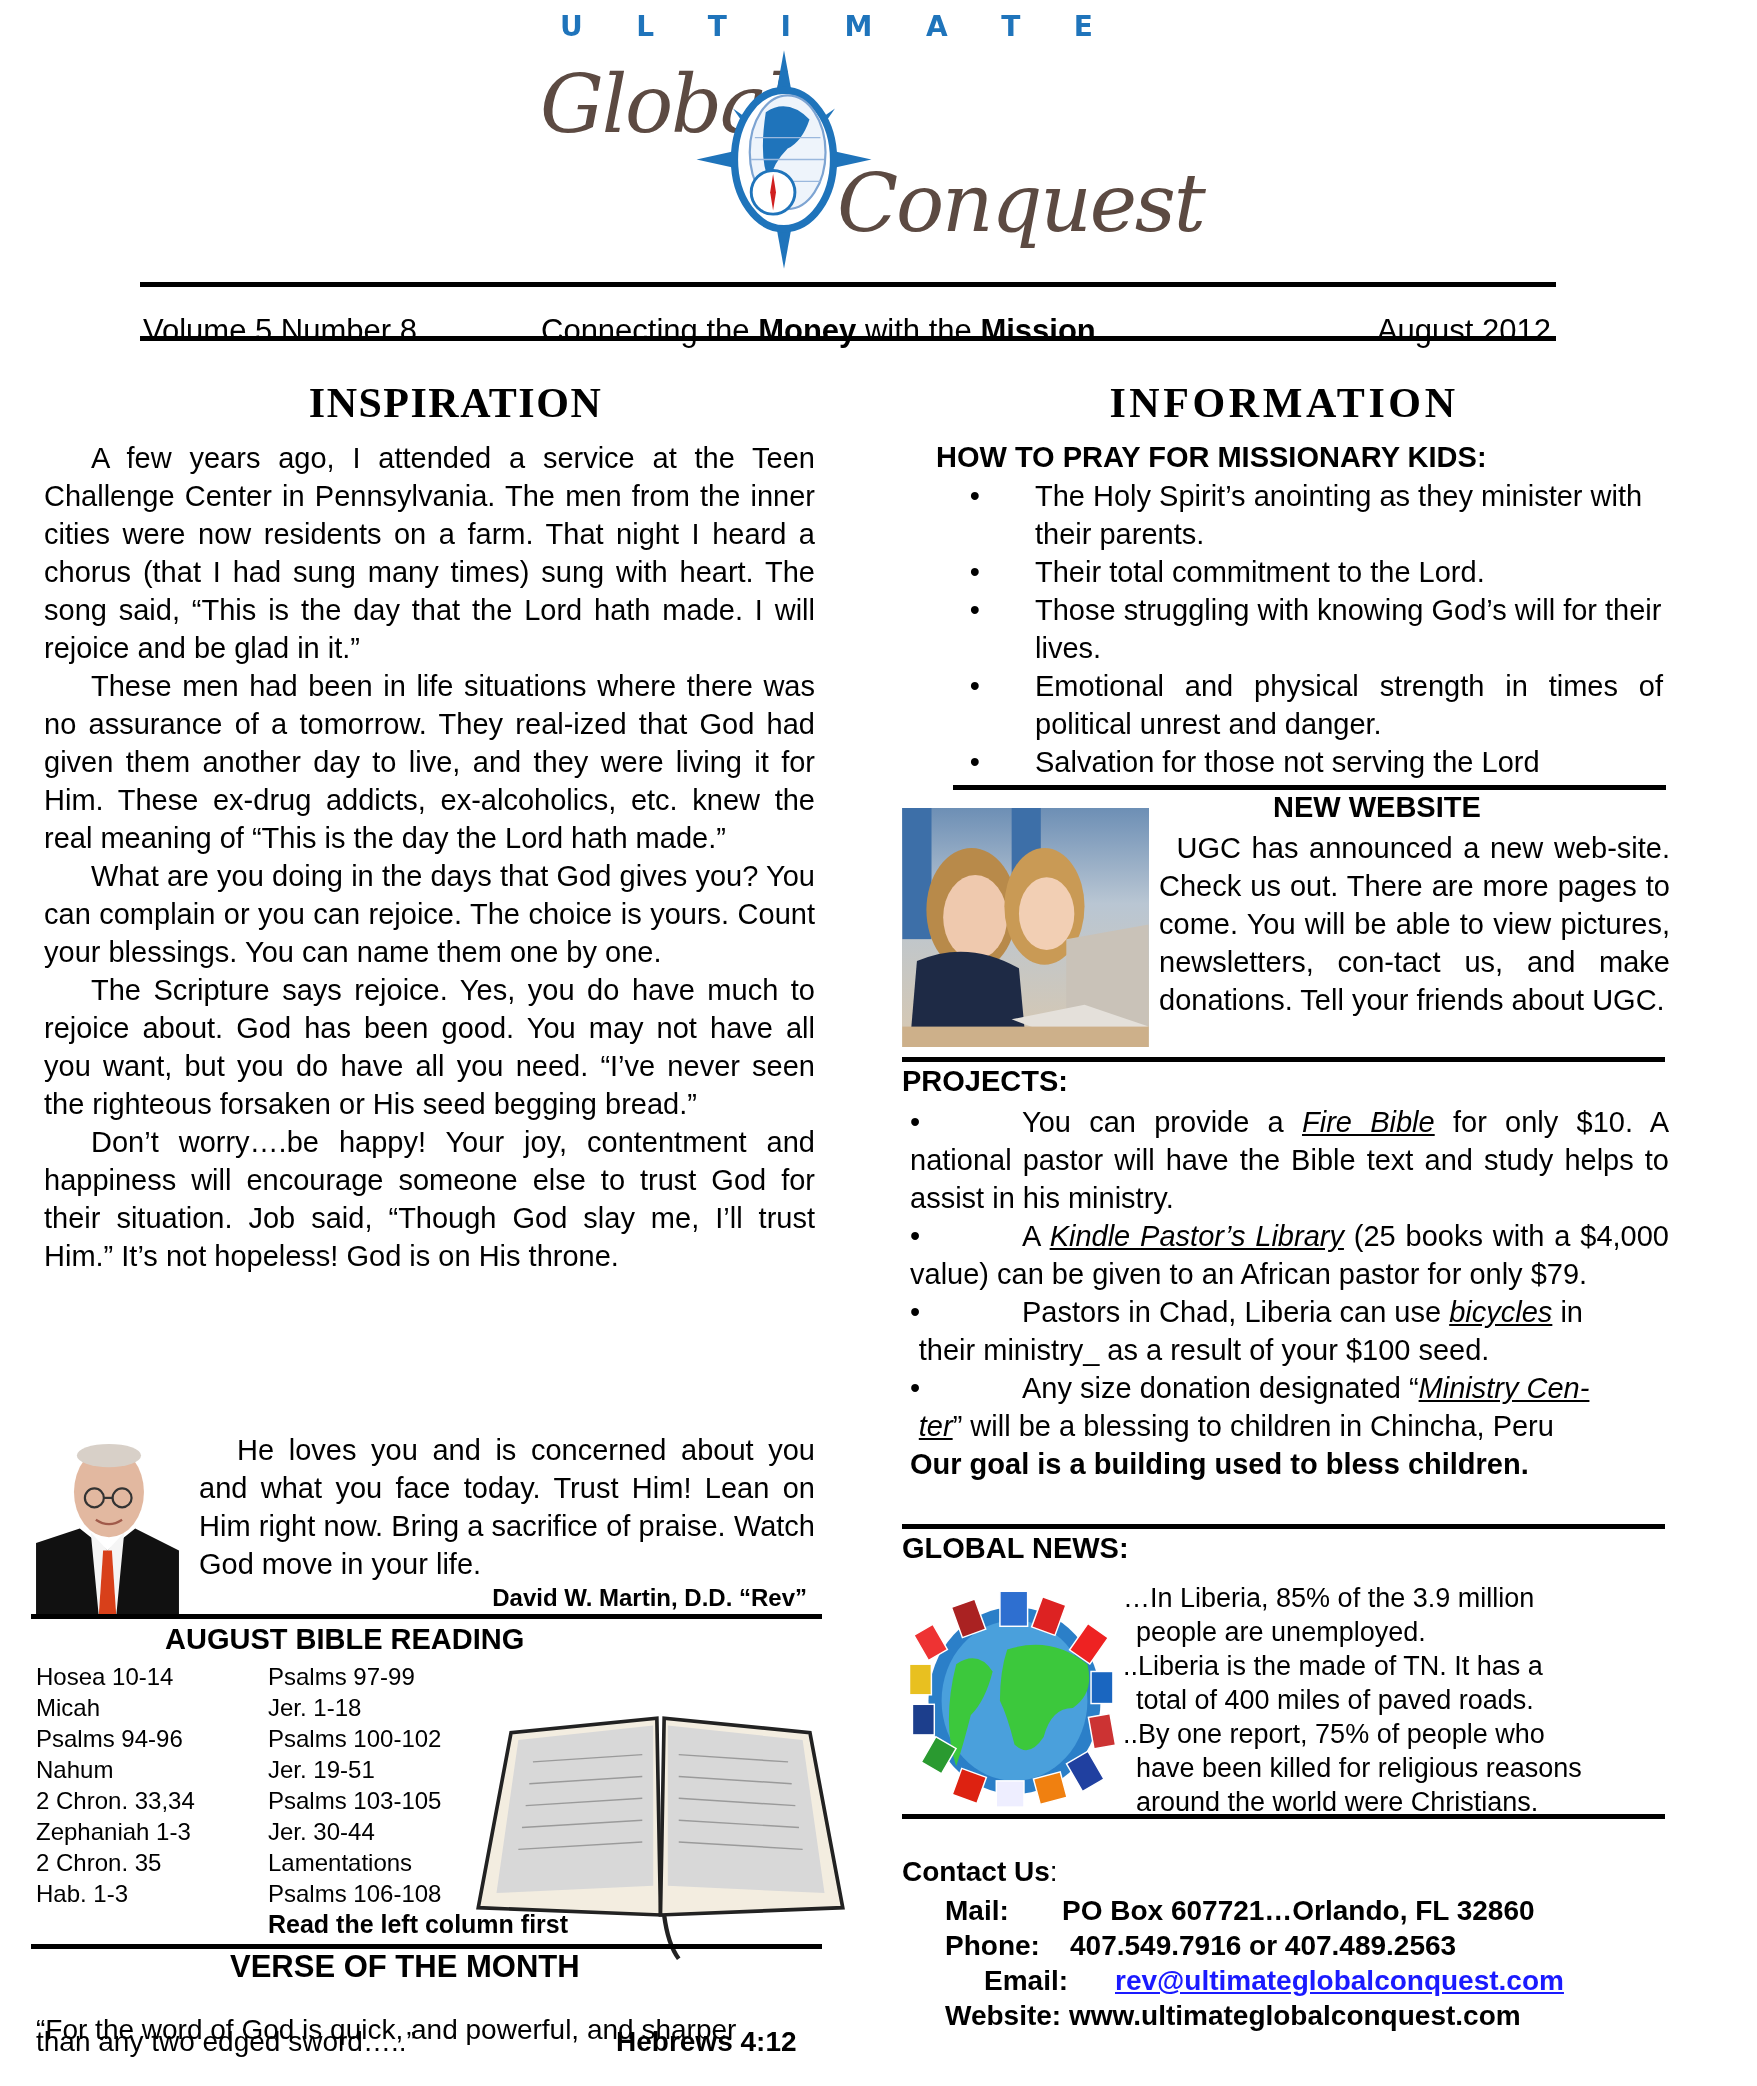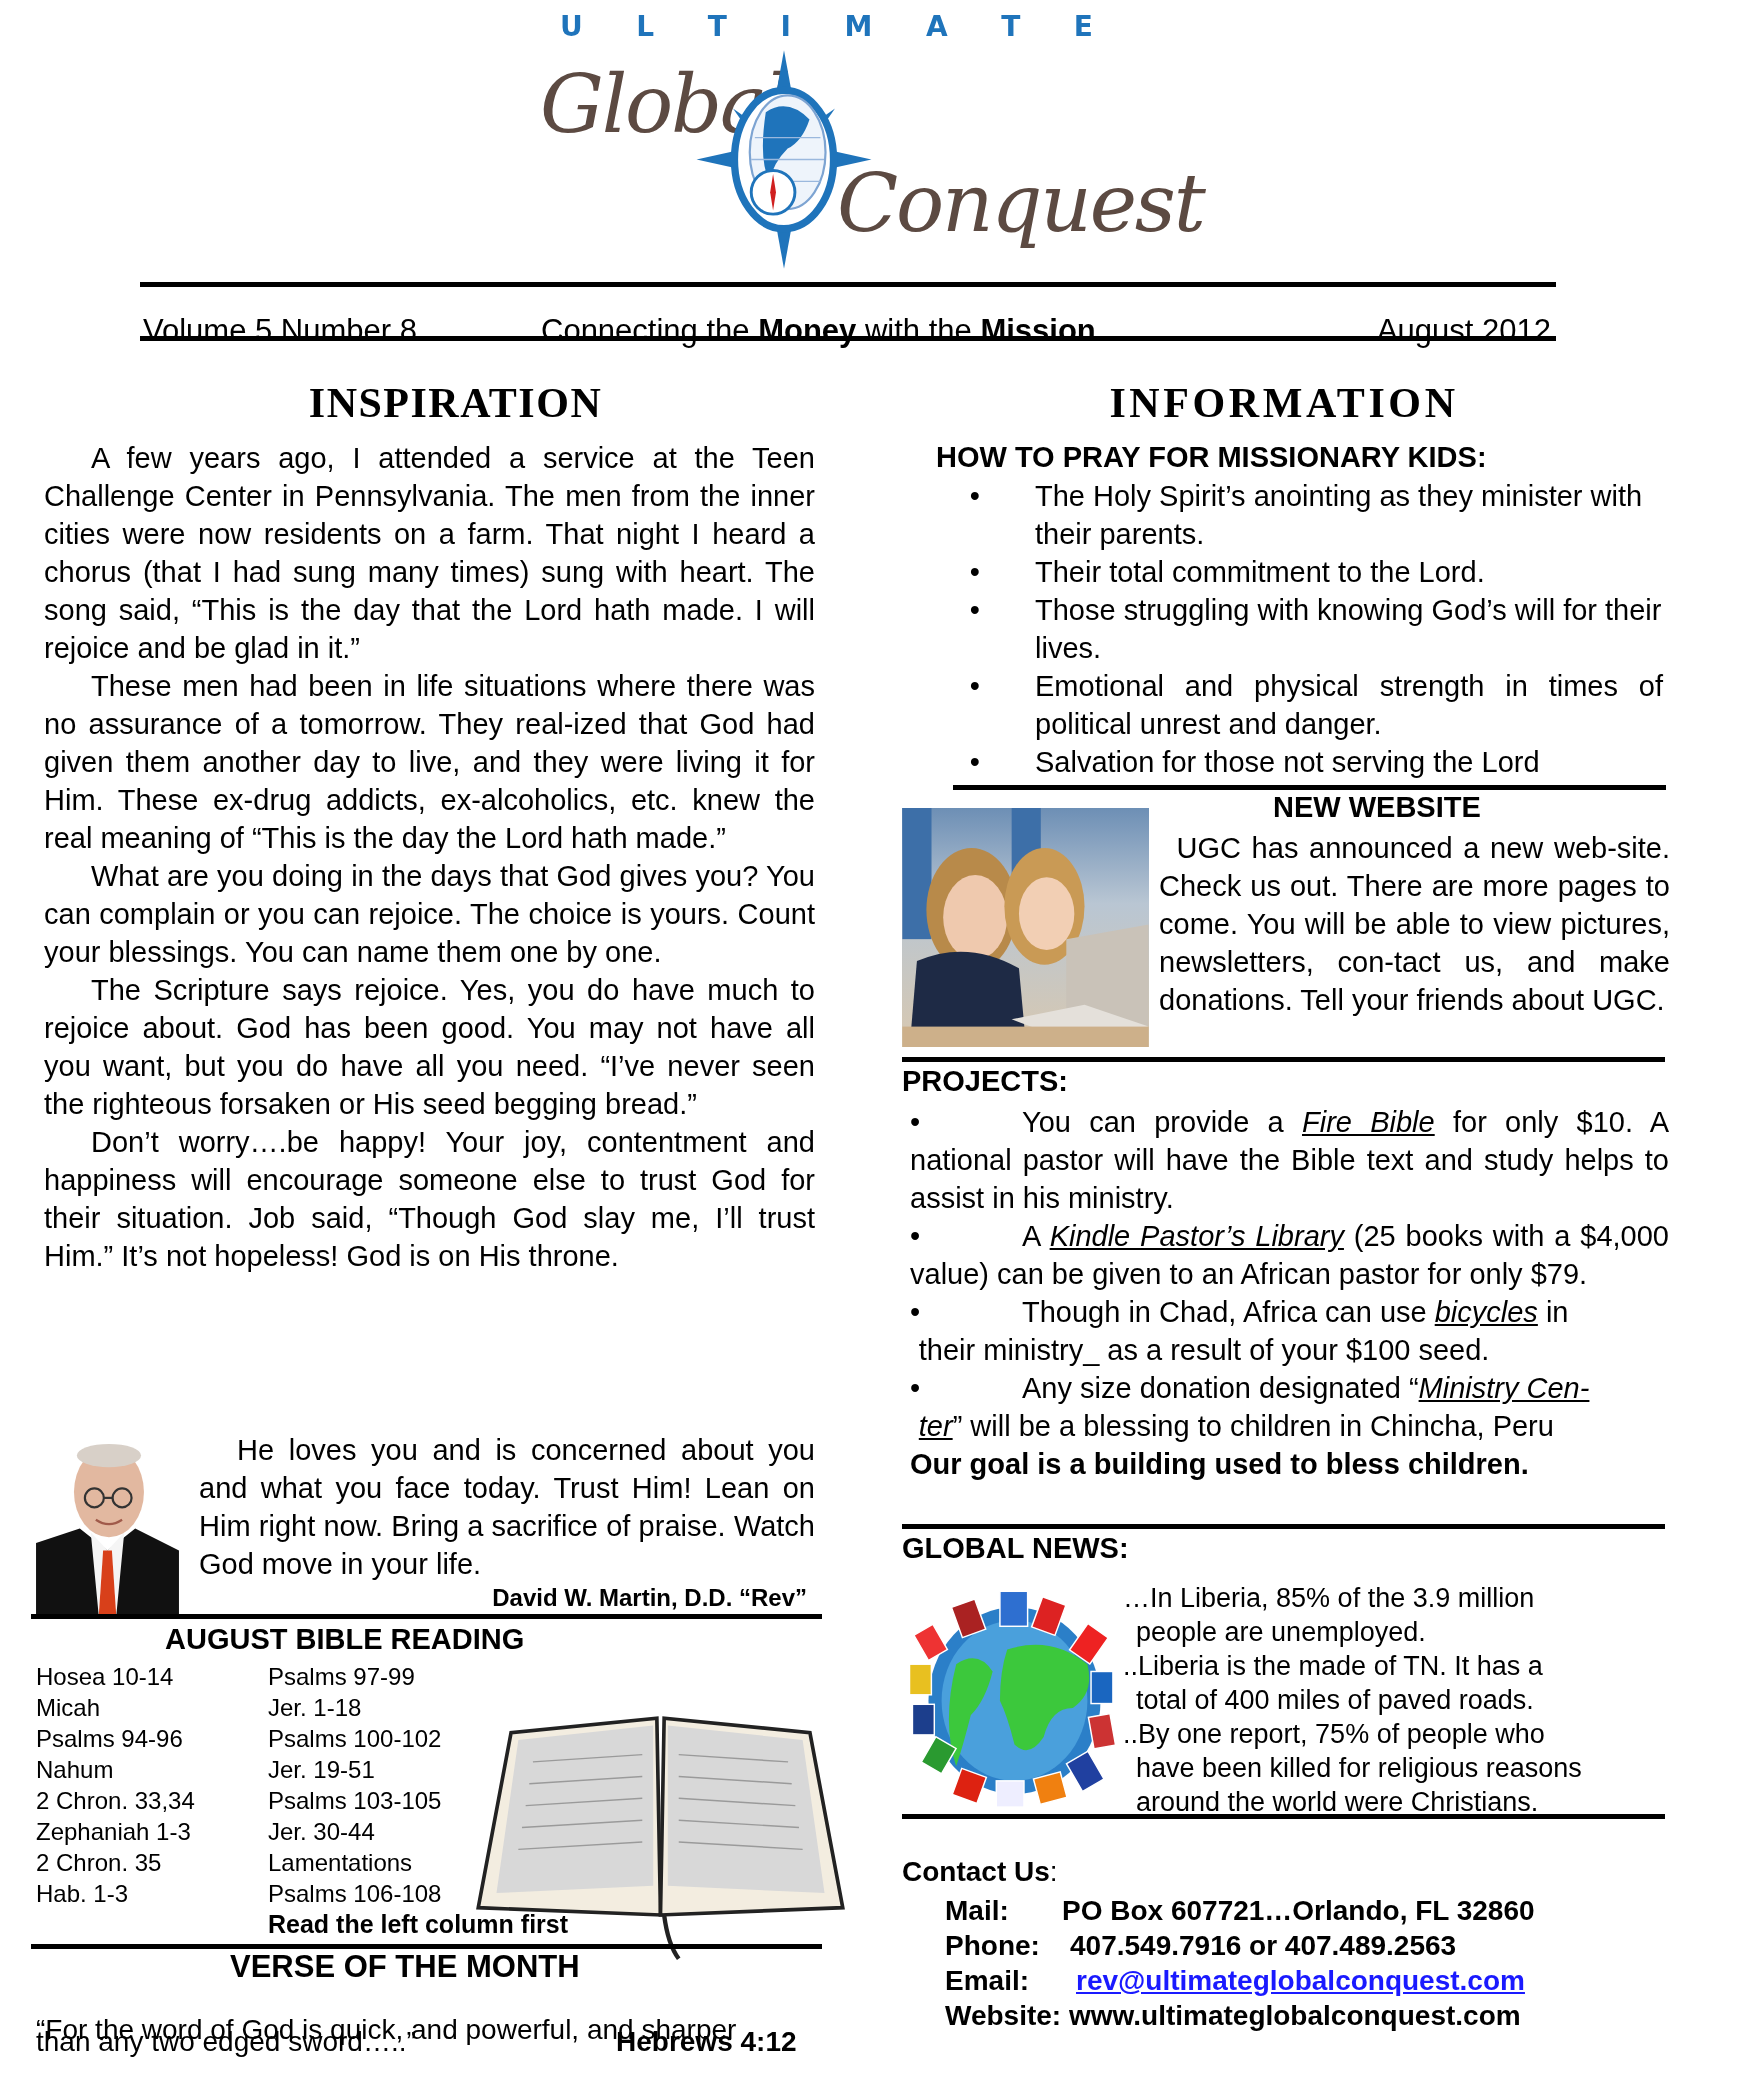--- a/index.html
+++ b/index.html
@@ -158,21 +158,21 @@
 <div class="abs h2" style="left:1273px;top:791px;">NEW WEBSITE</div>
 <div class="abs body-text just" style="left:1151px;top:829px;width:511px;">
   <p style="margin:0;text-indent:17.5px;">UGC has announced a new web-site. Check us out. There are more pages to  come.  You  will  be able to view pictures, newsletters, con-tact us, and make donations.  Tell your friends about UGC.</p>
 </div>
 <div class="rule" style="left:902px;top:1057px;width:763px;"></div>
 
 <div class="abs h2" style="left:902px;top:1065px;">PROJECTS:</div>
 <div class="abs body-text proj just" style="left:902px;top:1103px;width:759px;">
   <p><span style="display:inline-block;width:112px;text-align:right;padding-right:22px;box-sizing:border-box;text-indent:0;">•</span><span>You can provide a </span><span class="u">Fire Bible</span><span> for only $10.  A national pastor will have the Bible text and study helps to assist in his ministry.</span></p>
   <p><span style="display:inline-block;width:112px;text-align:right;padding-right:22px;box-sizing:border-box;">•</span><span>A </span><span class="u">Kindle Pastor’s Library</span><span> (25 books with a $4,000 value) can be given to an African pastor for only $79.</span></p>
-  <p><span style="display:inline-block;width:112px;text-align:right;padding-right:22px;box-sizing:border-box;">•</span><span>Though in Chad, Africa can use </span><span class="u">bicycles</span><span> in</span><br><span style="padding-left:8.8px;"> their ministry_ as a result of your $100 seed.</span></p>
+  <p><span style="display:inline-block;width:112px;text-align:right;padding-right:22px;box-sizing:border-box;">•</span><span>Pastors in Chad, Liberia can use </span><span class="u">bicycles</span><span> in</span><br><span style="padding-left:8.8px;"> their ministry_ as a result of your $100 seed.</span></p>
   <p><span style="display:inline-block;width:112px;text-align:right;padding-right:22px;box-sizing:border-box;">•</span><span>Any size donation designated “</span><span class="u">Ministry Cen-</span><br><span class="u" style="margin-left:8.8px;">ter</span><span>” will be a blessing to children in Chincha, Peru</span></p>
   <p style="font-weight:bold;">Our goal is a building used to bless children.</p>
 </div>
 <div class="rule" style="left:902px;top:1524px;width:763px;"></div>
 
 <div class="abs h2" style="left:902px;top:1532px;">GLOBAL NEWS:</div>
 <svg class="abs" style="left:905px;top:1584px;" width="219" height="226" viewBox="0 0 300 310">
   <ellipse cx="150" cy="160" rx="118" ry="128" fill="#2b7fc8"></ellipse>
   <ellipse cx="150" cy="160" rx="100" ry="110" fill="#4aa0dc"></ellipse>
   <path d="M70 110 q30 -20 50 10 q-10 40 -30 60 q-10 40 -20 70 q-20 -60 0 -140z" fill="#3cc83c"></path>
@@ -214,18 +214,18 @@
 <div class="abs" style="left:902px;top:1856px;font-size:28px;">
   <b>Contact Us</b><span>:</span>
 </div>
 <div class="abs contact-row" style="left:945px;top:1893px;">
   <span style="display:inline-block;width:117px;">Mail:</span><span>PO Box 607721…Orlando, FL  32860</span>
 </div>
 <div class="abs contact-row" style="left:945px;top:1928px;">
   <span style="display:inline-block;width:125px;">Phone:</span><span>407.549.7916 or 407.489.2563</span>
 </div>
 <div class="abs contact-row" style="left:945px;top:1963px;">
-  <span style="display:inline-block;width:131px;">Email:</span><span style="color:#1a1aff;text-decoration:underline;">rev@ultimateglobalconquest.com</span>
+  <span style="display:inline-block;width:131px;margin-left:39px;">Email:</span><span style="color:#1a1aff;text-decoration:underline;">rev@ultimateglobalconquest.com</span>
 </div>
 <div class="abs contact-row" style="left:945px;top:1998px;">
   <span>Website:</span> <span>www.ultimateglobalconquest.com</span>
 </div>
 
 
 </body></html>

